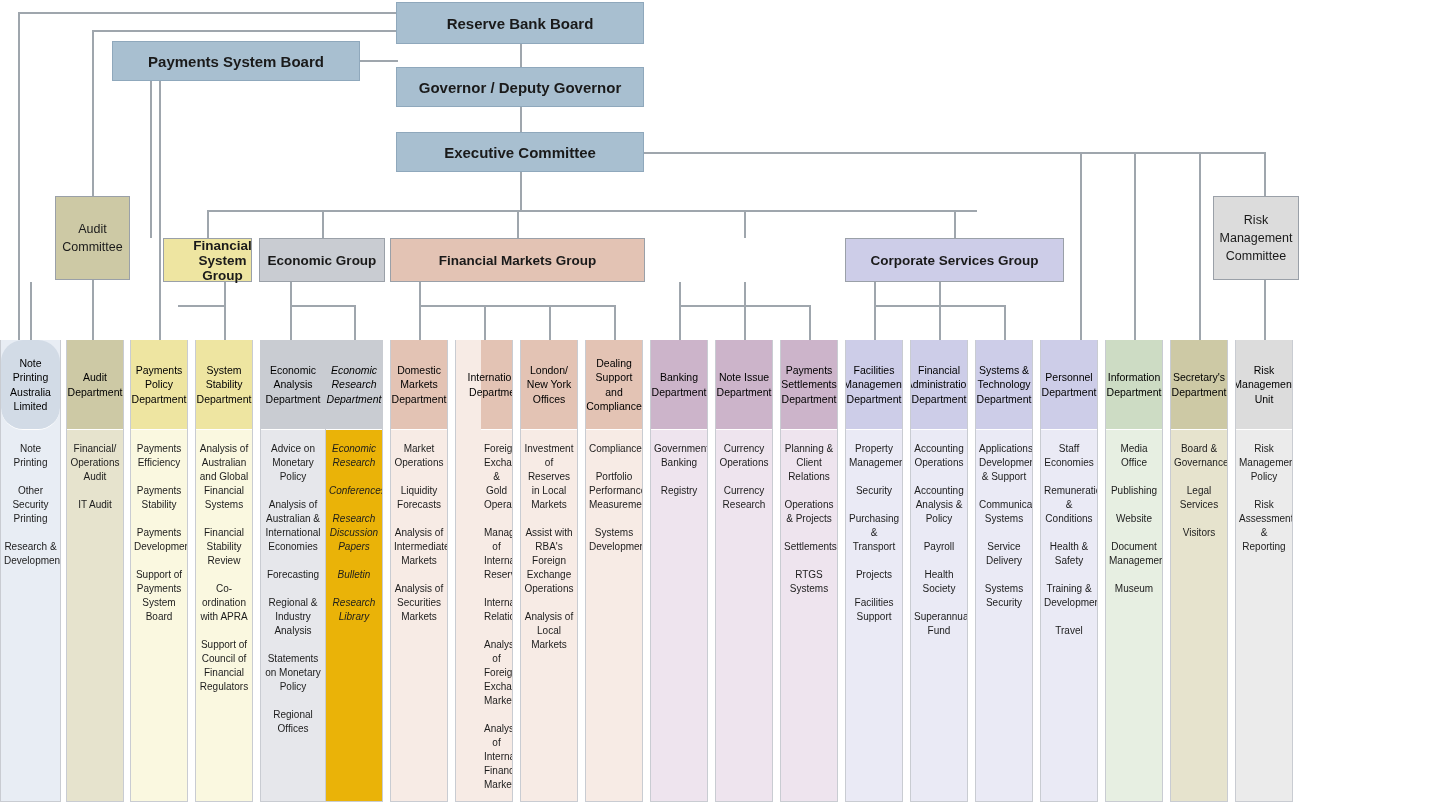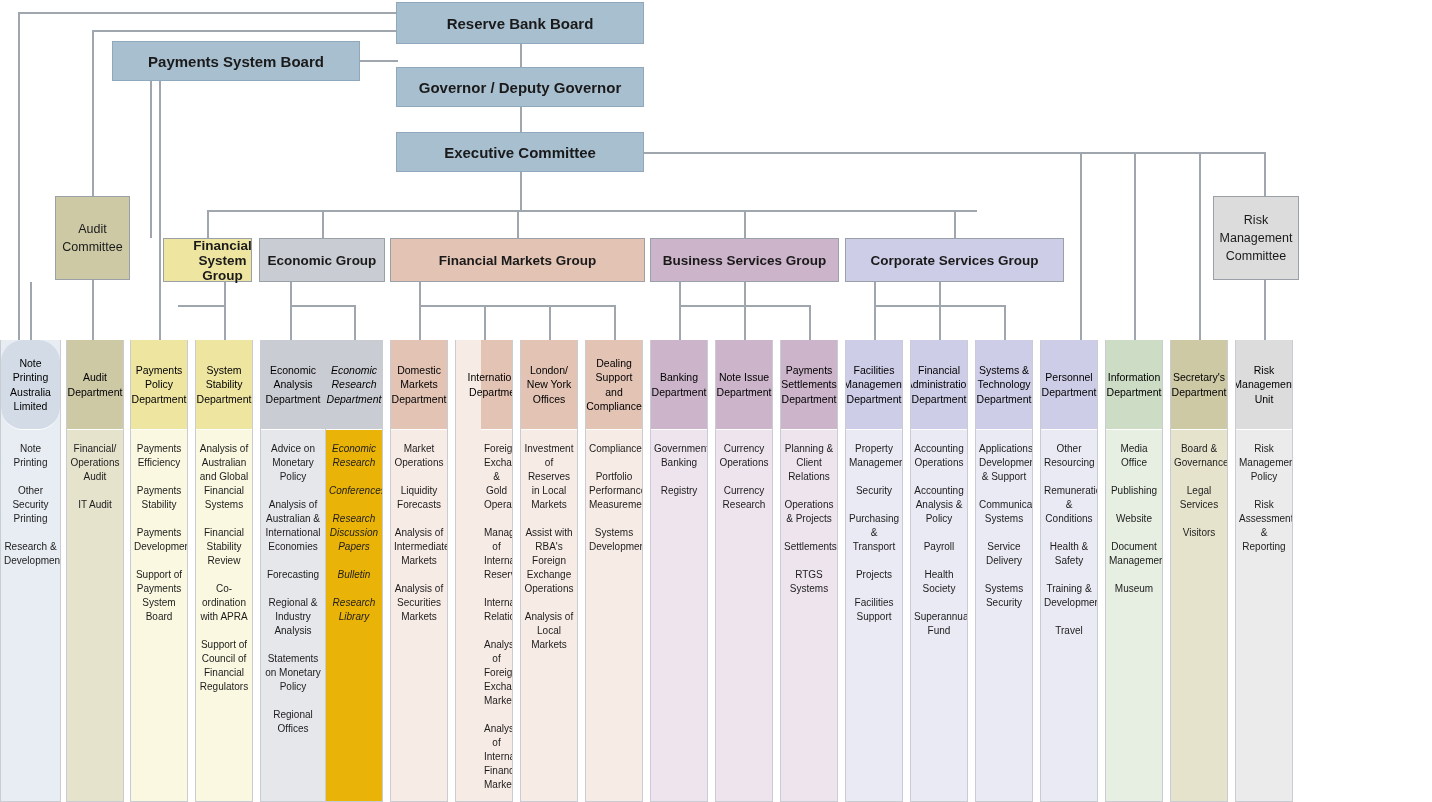--- a/index.html
+++ b/index.html
@@ -136,23 +136,20 @@
     <div class="node group-node" style="left: 163px; top: 238px; width: 89px; height: 44px; background: rgb(238, 229, 161); padding-left: 30px;">
       <span style="white-space: pre-line;">Financial
 System Group</span>
     </div>
     <div class="node group-node" style="left: 259px; top: 238px; width: 126px; height: 44px; background: rgb(201, 204, 210);">
       <span style="white-space: pre-line;">Economic Group</span>
     </div>
     <div class="node group-node" style="left: 390px; top: 238px; width: 255px; height: 44px; background: rgb(227, 195, 180);">
       <span style="white-space: pre-line;">Financial Markets Group</span>
     </div>
-    <div class="node group-node" style="left: 650px; top: 238px; width: 189px; height: 44px; background: rgb(204, 180, 202);">
-      <span style="white-space: pre-line;">Business Services Group</span>
-    </div>
     <div class="node group-node" style="left: 845px; top: 238px; width: 219px; height: 44px; background: rgb(205, 205, 232);">
       <span style="white-space: pre-line;">Corporate Services Group</span>
     </div>
     <div class="column" style="left: 0px; top: 340px; width: 61px; height: 462px; background: rgb(232, 237, 244);">
       <div class="col-head" style="background: rgb(210, 219, 230); border-radius: 22px;">Note Printing Australia Limited</div>
       <div class="col-body">
         <div class="item">Note Printing</div>
         <div class="item">Other Security Printing</div>
         <div class="item">Research &amp; Development</div>
       </div>
@@ -286,21 +283,21 @@
       <div class="col-body">
         <div class="item">Applications Development &amp; Support</div>
         <div class="item">Communications Systems</div>
         <div class="item">Service Delivery</div>
         <div class="item">Systems Security</div>
       </div>
     </div>
     <div class="column" style="left: 1040px; top: 340px; width: 58px; height: 462px; background: rgb(234, 234, 245);">
       <div class="col-head" style="background: rgb(205, 205, 232);">Personnel Department</div>
       <div class="col-body">
-        <div class="item">Other Resourcing</div>
+        <div class="item">Staff Economies</div>
         <div class="item">Remuneration &amp; Conditions</div>
         <div class="item">Health &amp; Safety</div>
         <div class="item">Training &amp; Development</div>
         <div class="item">Travel</div>
       </div>
     </div>
     <div class="column" style="left: 1105px; top: 340px; width: 58px; height: 462px; background: rgb(231, 239, 226);">
       <div class="col-head" style="background: rgb(205, 220, 196);">Information Department</div>
       <div class="col-body">
         <div class="item">Media Office</div>

